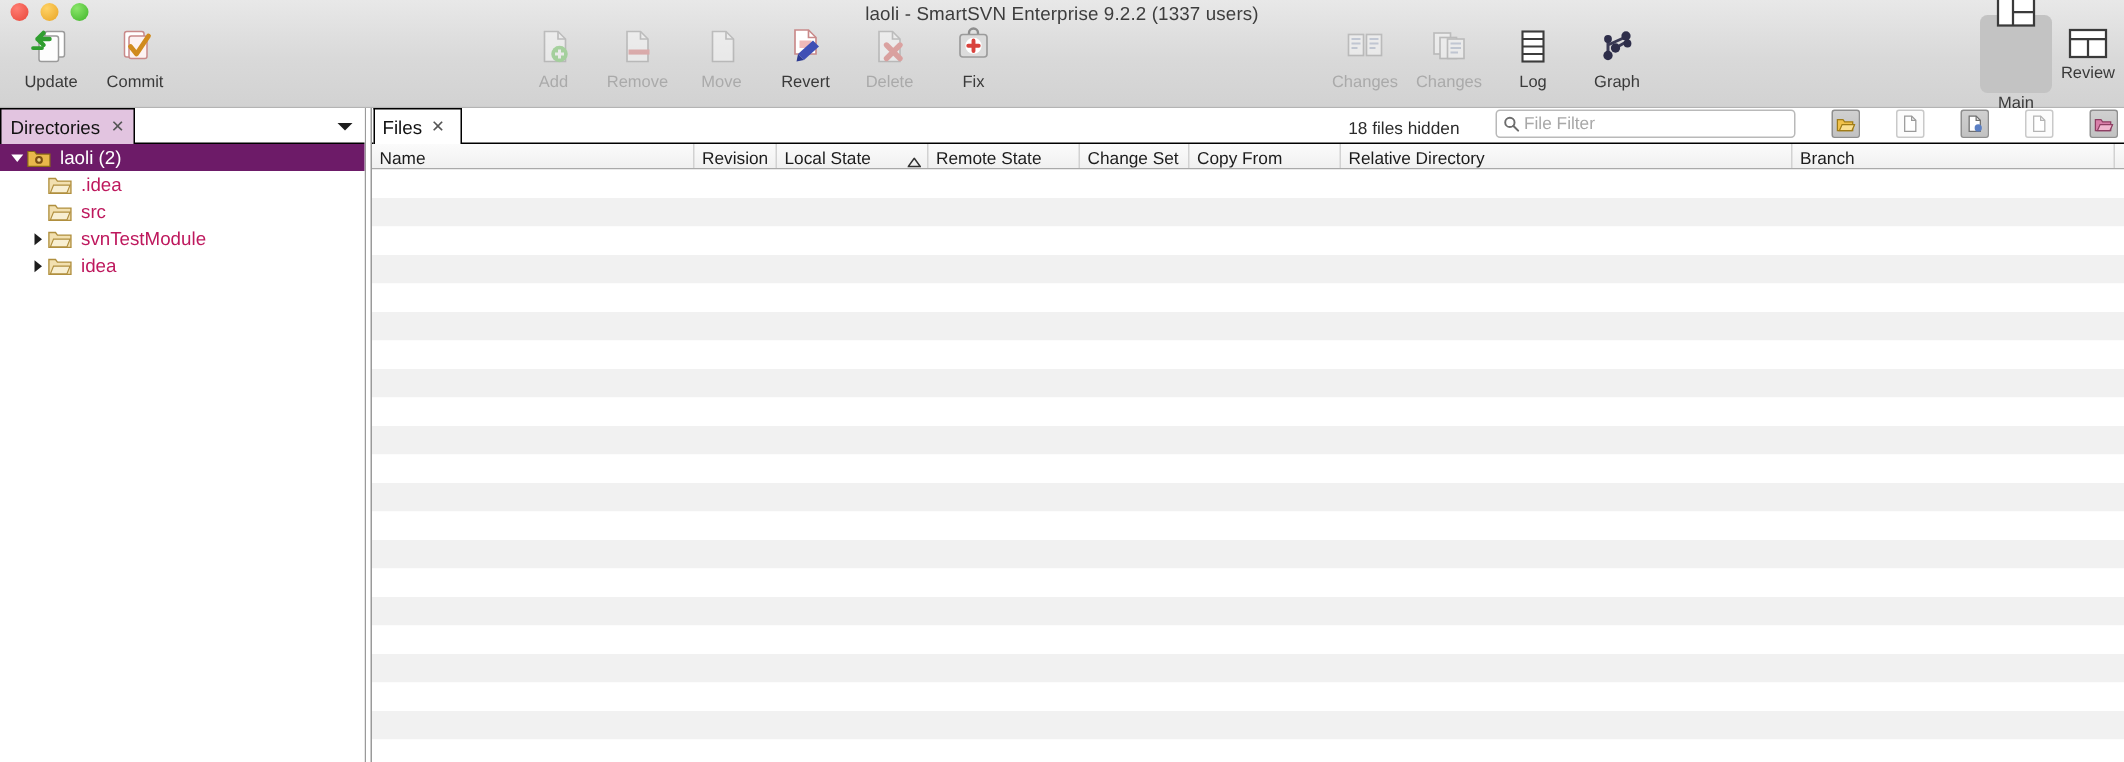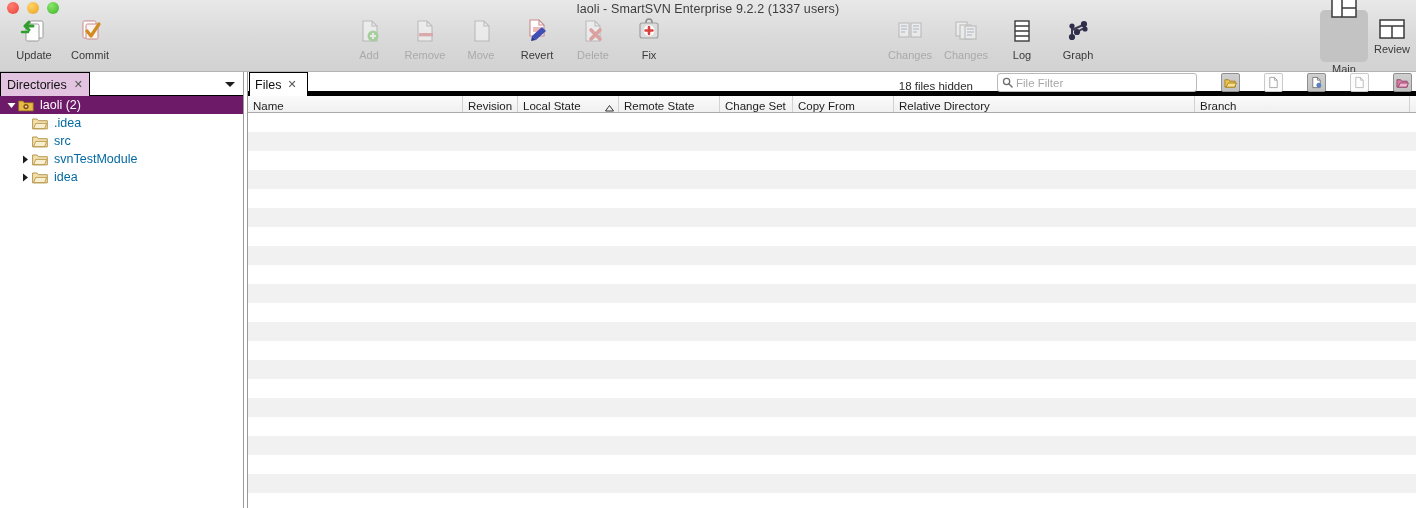--- a/index.html
+++ b/index.html
@@ -89,21 +89,21 @@
   #dir-tab .t { font-size: 12.5px; color: #111; }
   #dir-tab .x { font-size: 11px; color: #555; margin-left: 7px; cursor: default; }
   #dir-dropdown {
     position: absolute; right: 6px; top: 5px;
     width: 14px; height: 14px; cursor: default;
   }
 
   #dir-tree { position: relative; padding-top: 0px; }
   .tree-row {
     height: 18px; display: flex; align-items: center;
-    font-size: 12.5px; color: #0369a1;
+    font-size: 12.5px; color: #be185d;
     padding-left: 4px; cursor: default;
   }
   .tree-row.selected { background: #6d1b68; color: #ffffff; }
   .tree-row .twisty {
     width: 14px; display: flex; align-items: center; justify-content: center;
     flex: 0 0 14px;
   }
   .tree-row .folder { margin-right: 6px; display: flex; flex: 0 0 16px; }
   .tree-row.depth1 { padding-left: 18px; }
 
@@ -113,21 +113,21 @@
     border-left: 1px solid #9a9a9a;
     border-right: 1px solid #9a9a9a;
   }
 
   
   #right-pane { flex: 1; position: relative; background: #ffffff; }
 
   #files-tabbar {
     position: relative; height: 24px;
     background: #ffffff;
-    border-bottom: 5px solid #000000;
+    border-bottom: 1px solid #000000;
   }
   #files-tab {
     position: absolute; left: 1px; top: 0;
     height: 24px; width: 59px;
     background: #ffffff;
     border: 1px solid #000000;
     border-bottom: none;
     display: flex; align-items: center;
     padding: 0 5px;
     cursor: default;

